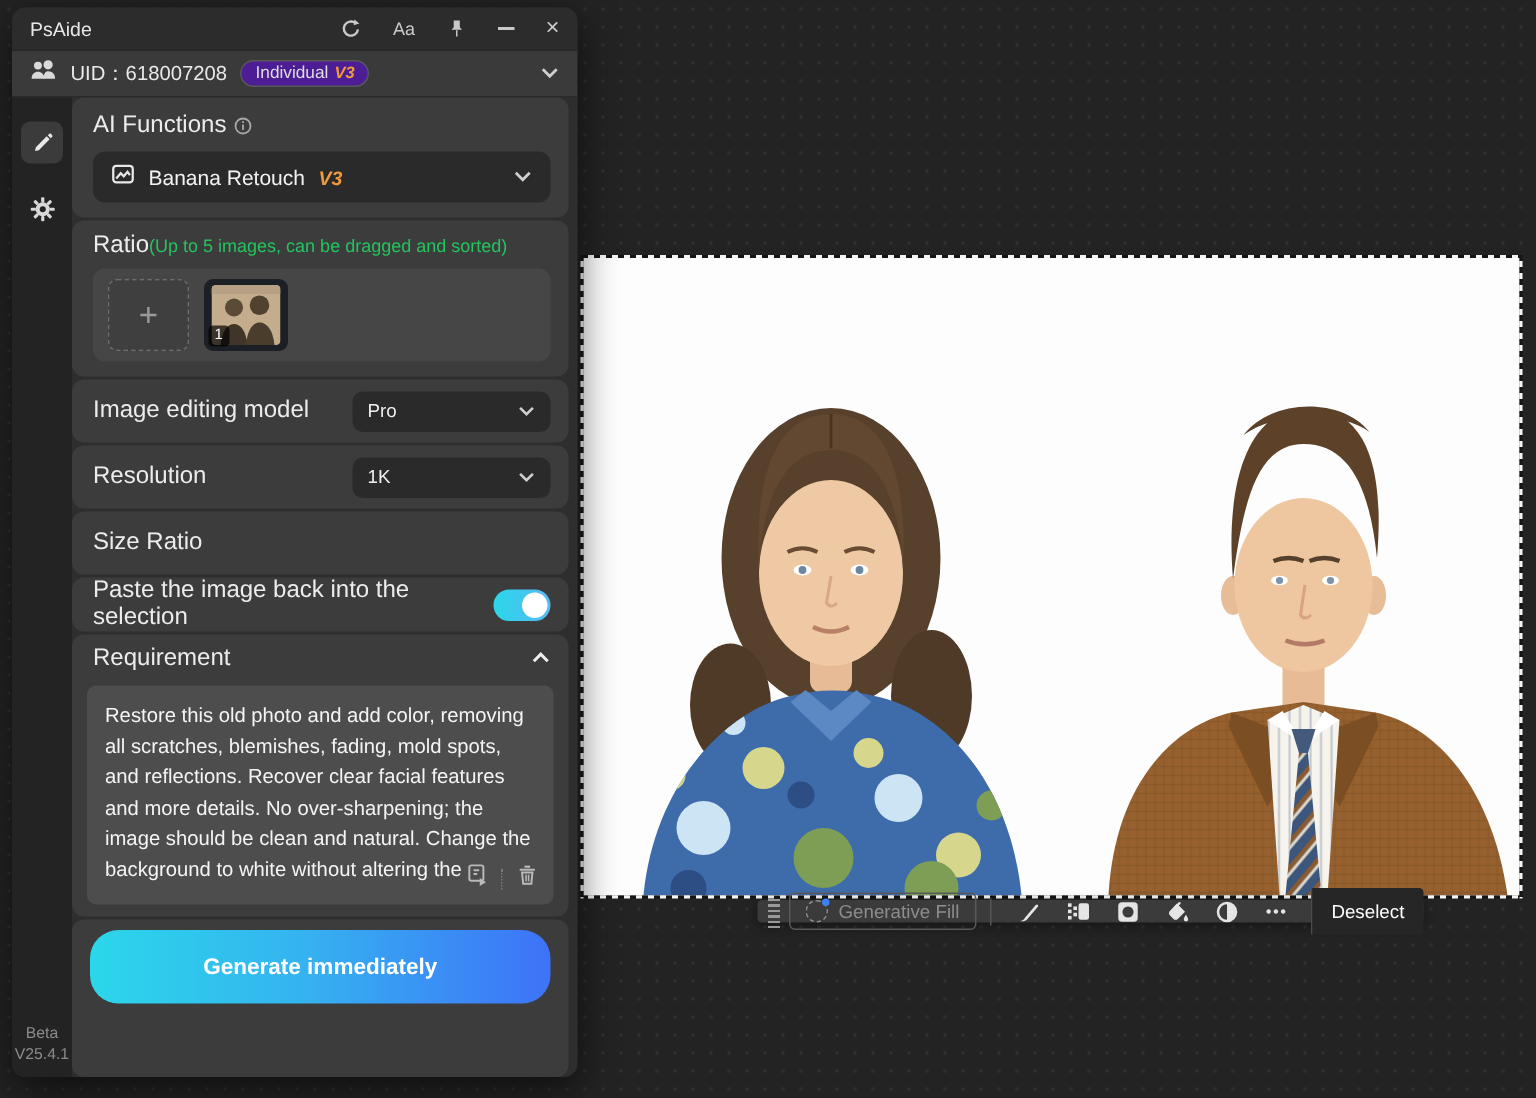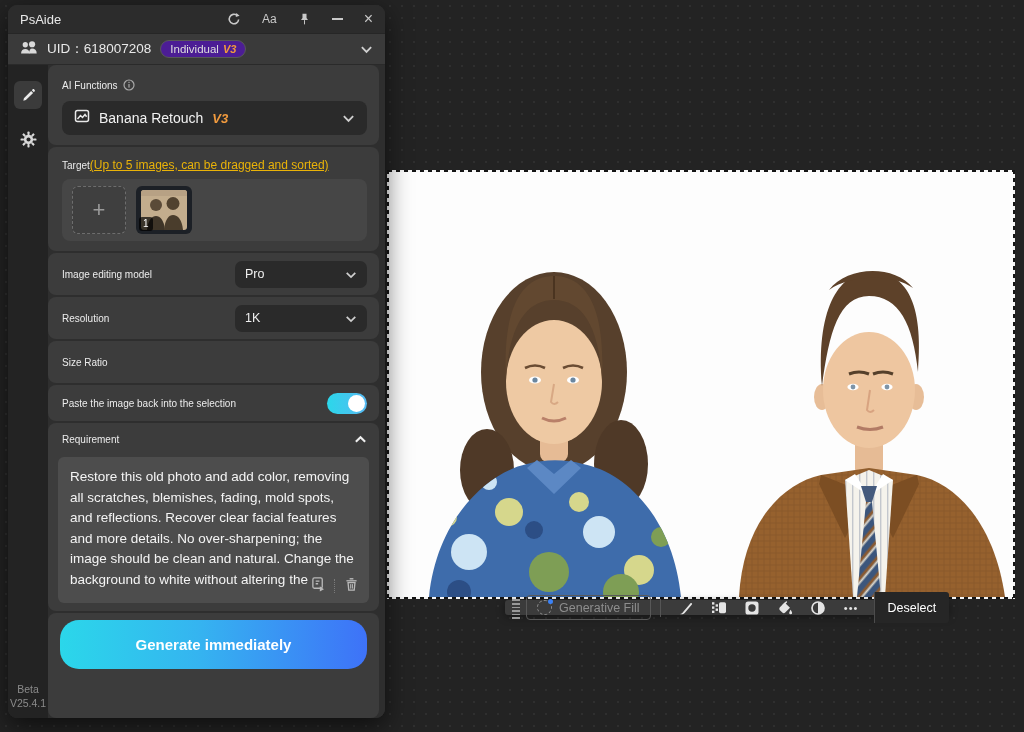--- a/index.html
+++ b/index.html
@@ -37,22 +37,22 @@
   .pbody{flex:1;display:flex;min-height:0;}
   .rail{width:40px;flex:0 0 40px;background:#232323;display:flex;flex-direction:column;
         align-items:center;padding-top:16px;gap:22px;position:relative;}
   .rail-tile{width:28px;height:28px;border-radius:6px;background:#3b3b3b;display:flex;
              align-items:center;justify-content:center;}
   .beta{position:absolute;bottom:8px;left:0;right:0;text-align:center;color:#8b8b8b;
         font-size:10.5px;line-height:1.35;}
   .content{flex:1;background:#2e2e2e;padding-right:6px;display:flex;flex-direction:column;
            overflow:hidden;}
   .sec{background:#3c3c3c;border-radius:8px;margin-bottom:2px;}
-  .lbl{color:#ececec;font-size:10px;}
-  .hint{color:#eab308;font-size:12px;text-decoration:underline;}
+  .lbl{color:#ececec;font-size:16px;}
+  .hint{color:#22c55e;font-size:12px;}
   .info{display:inline-flex;vertical-align:-2px;margin-left:5px;}
   
   .sec-ai{padding:10px 12px 10px 14px;}
   .dd-big{margin-top:8px;height:34px;background:#2a2a2a;border-radius:8px;display:flex;
           align-items:center;gap:9px;padding:0 12px;}
   .dd-big .name{color:#f2f2f2;font-size:14px;}
   .dd-big .v3{font-size:13px;}
   .dd-big .chev{margin-left:auto;}
   
   .sec-target{padding:8px 12px 10px 14px;}
@@ -351,21 +351,21 @@
             <span class="v3">V3</span>
             <span class="chev">
               <svg width="13" height="9" viewBox="0 0 14 9">
                   <polyline points="2,2 7,7 12,2" fill="none" stroke="#cfcfcf" stroke-width="2"></polyline>
                 </svg>
             </span>
           </div>
         </div>
 
         <div class="sec sec-target">
-          <span class="lbl">Target</span><span class="hint">(Up to 5 images, can be dragged and sorted)</span>
+          <span class="lbl">Ratio</span><span class="hint">(Up to 5 images, can be dragged and sorted)</span>
           <div class="target-box">
             <div class="tile-add">
               <span>+</span>
             </div>
             <div class="tile-thumb">
               <svg width="46" height="40" viewBox="0 0 46 40">
                 <rect width="46" height="40" fill="#c3ad8d"></rect>
                 <rect width="46" height="6" fill="#b7a184"></rect>
                 <circle cx="15" cy="15" r="6" fill="#5a4a38"></circle>
                 <circle cx="32" cy="13.5" r="6.5" fill="#51422f"></circle>

